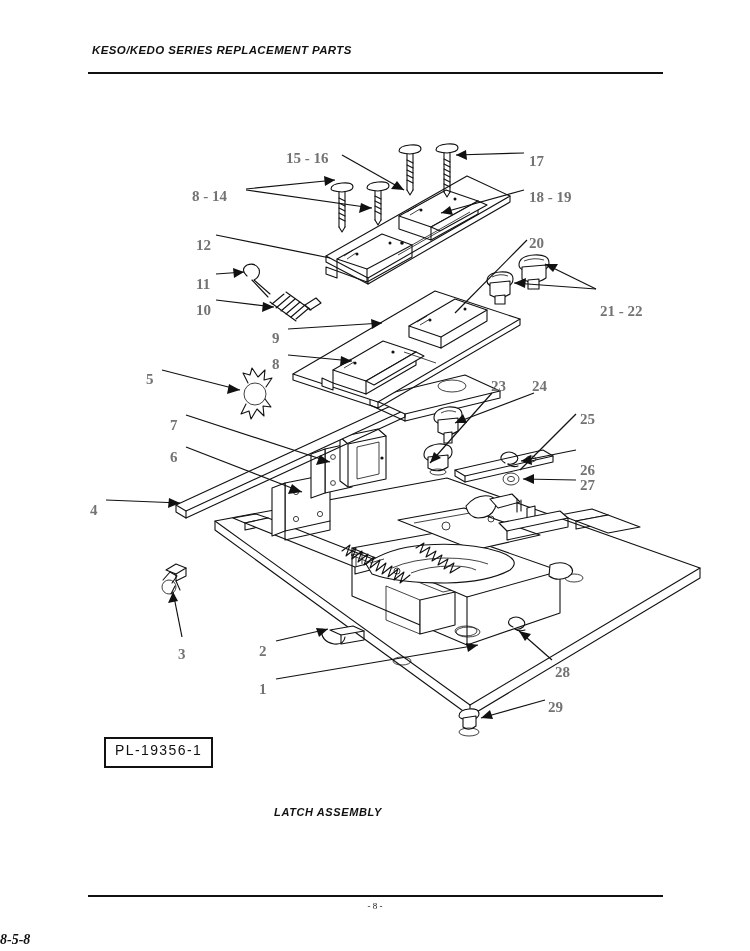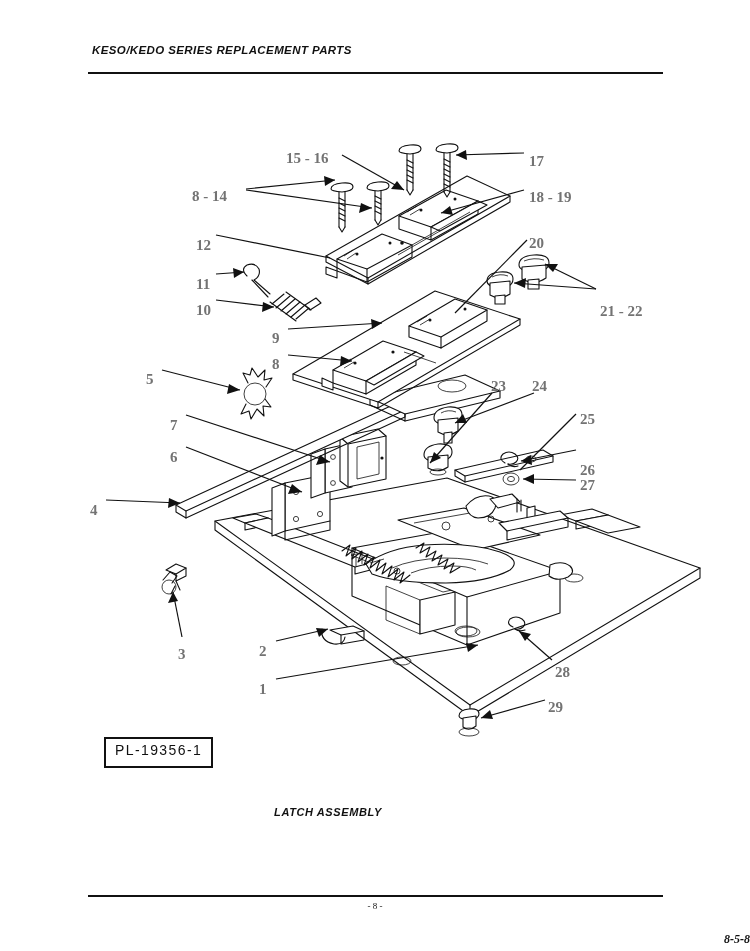--- a/index.html
+++ b/index.html
@@ -57,22 +57,22 @@
     text-align: center;
     font-size: 9px;
     color: #111111;
     font-family: "Liberation Serif", serif;
   }
   #sheet-code {
     position: absolute;
     left: 0;
     top: 932px;
     width: 750px;
-    text-align: right;
-    font-size: 12px;
+    text-align: left;
+    font-size: 14px;
     font-weight: bold;
     font-style: italic;
     color: #111111;
     font-family: "Liberation Serif", serif;
   }
 
   
   #figure-caption {
     position: absolute;
     left: 0;

